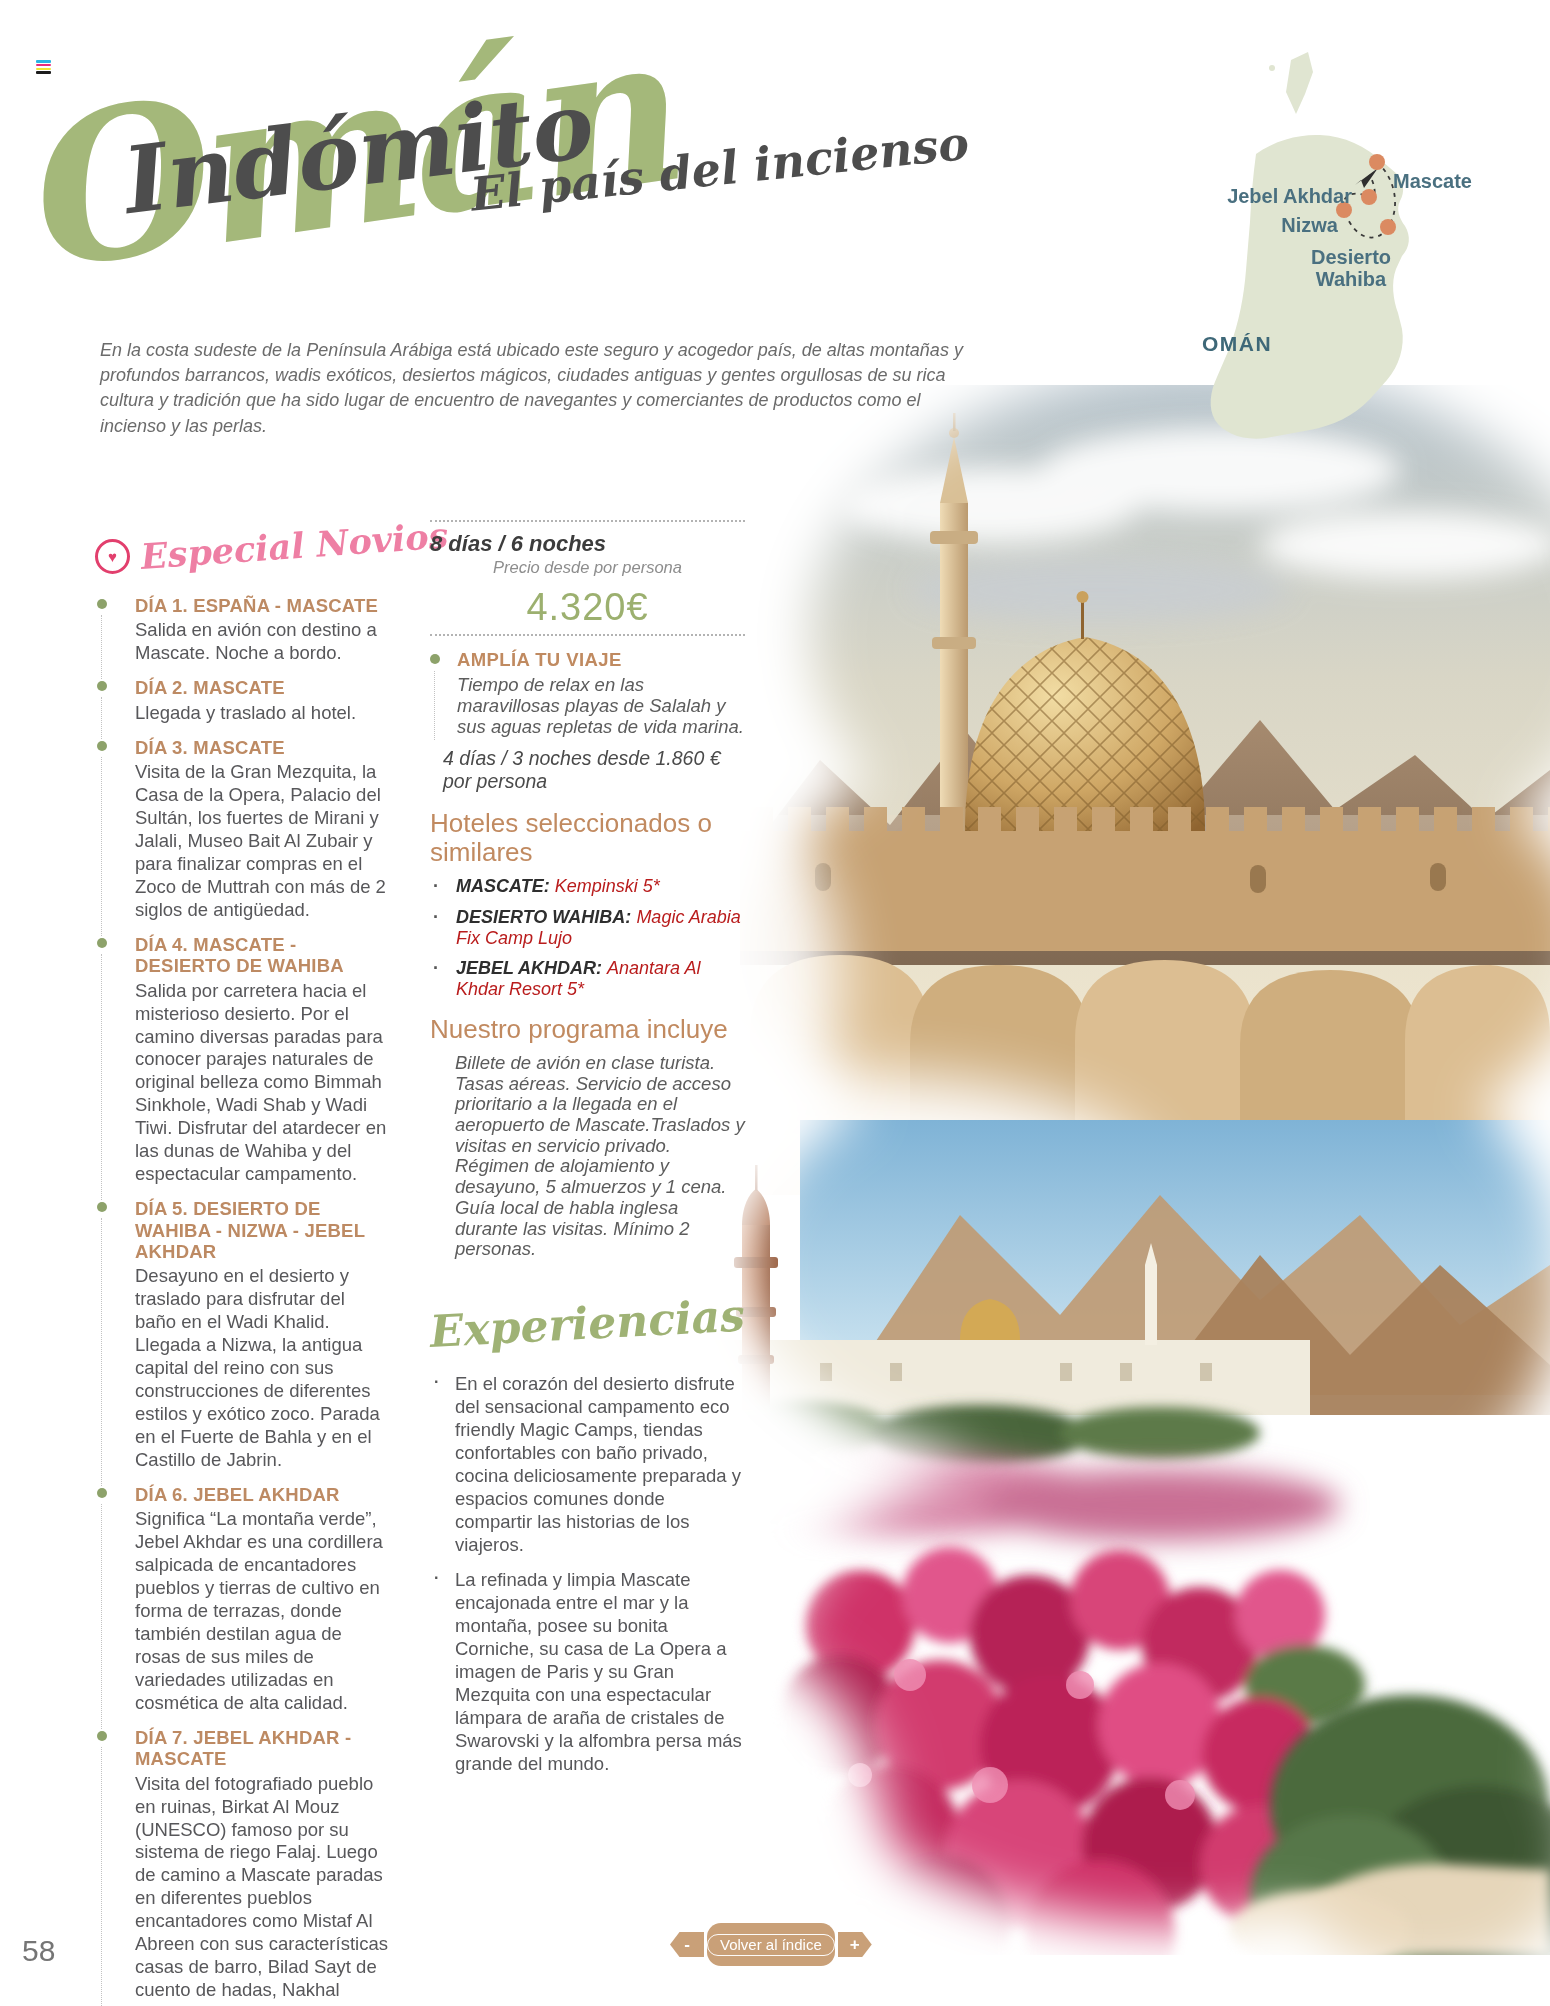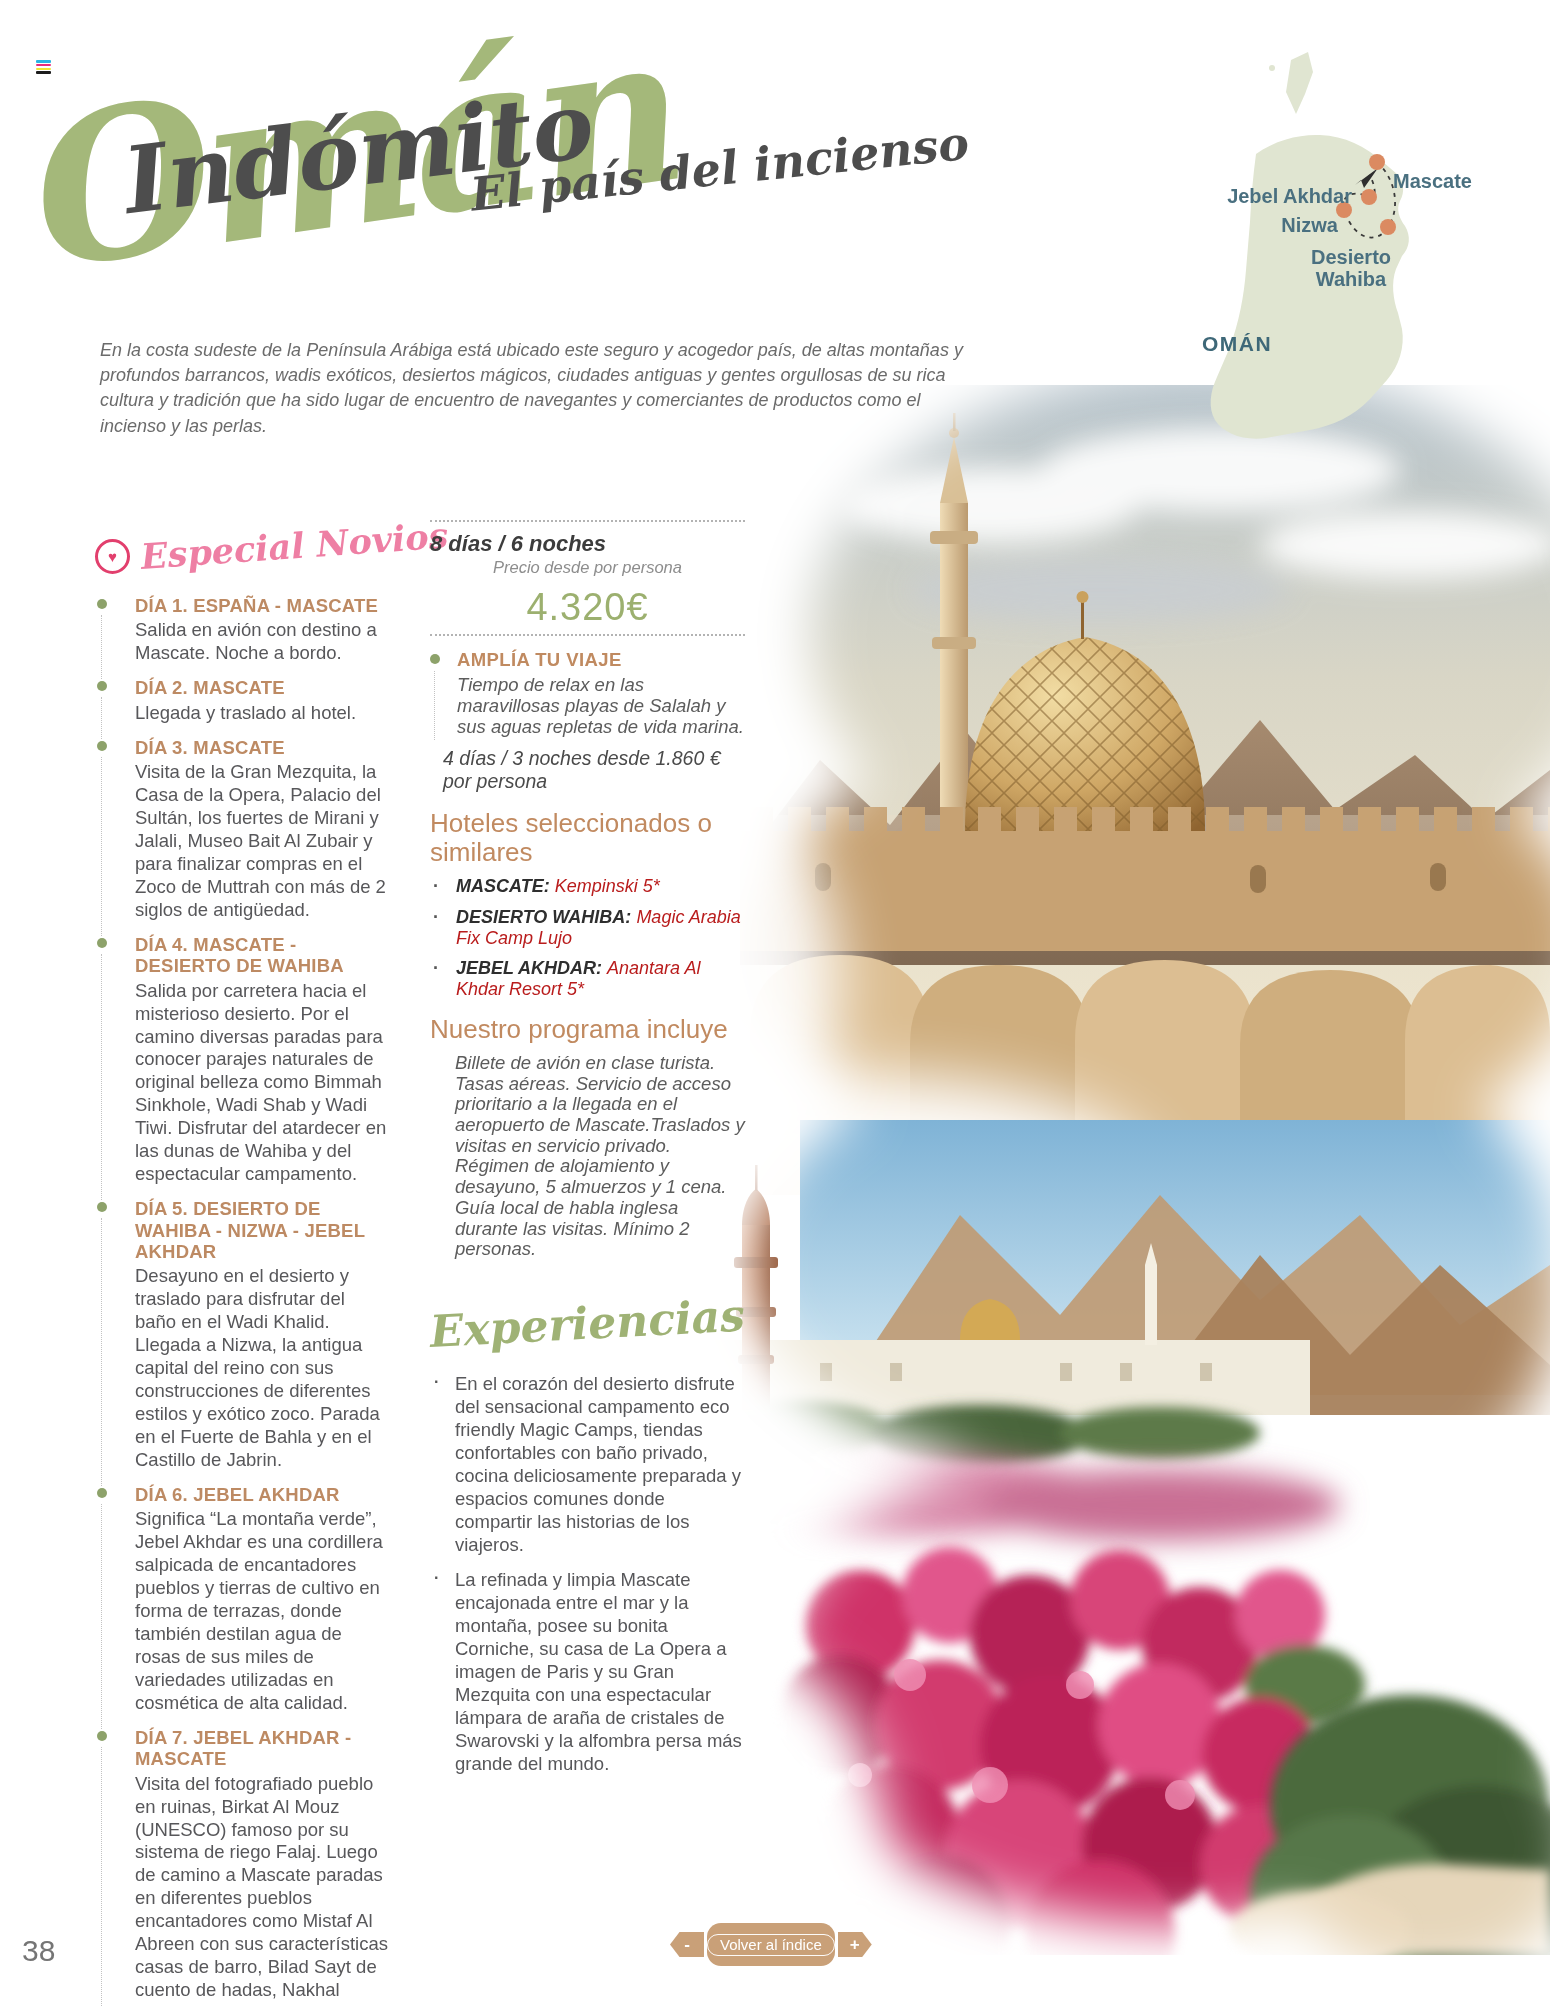--- a/index.html
+++ b/index.html
@@ -385,21 +385,21 @@
 
     <h2 class="script-olive">Experiencias</h2>
     <div class="exp-item">
       <p>En el corazón del desierto disfrute del sensacional campamento eco friendly Magic Camps, tiendas confortables con baño privado, cocina deliciosamente preparada y espacios comunes donde compartir las historias de los viajeros.</p>
     </div>
     <div class="exp-item">
       <p>La refinada y limpia Mascate encajonada entre el mar y la montaña, posee su bonita Corniche, su casa de La Opera a imagen de Paris y su Gran Mezquita con una espectacular lámpara de araña de cristales de Swarovski y la alfombra persa más grande del mundo.</p>
     </div>
   </div>
 
-  <div class="page-num">38</div>
+  <div class="page-num">58</div>
   <div class="nav">
     <button class="nav-arrow left">
       <span>-</span>
     </button>
     <button class="nav-pill">
       <span class="pill-inner">Volver al índice</span>
     </button>
     <button class="nav-arrow right">
       <span>+</span>
     </button>

